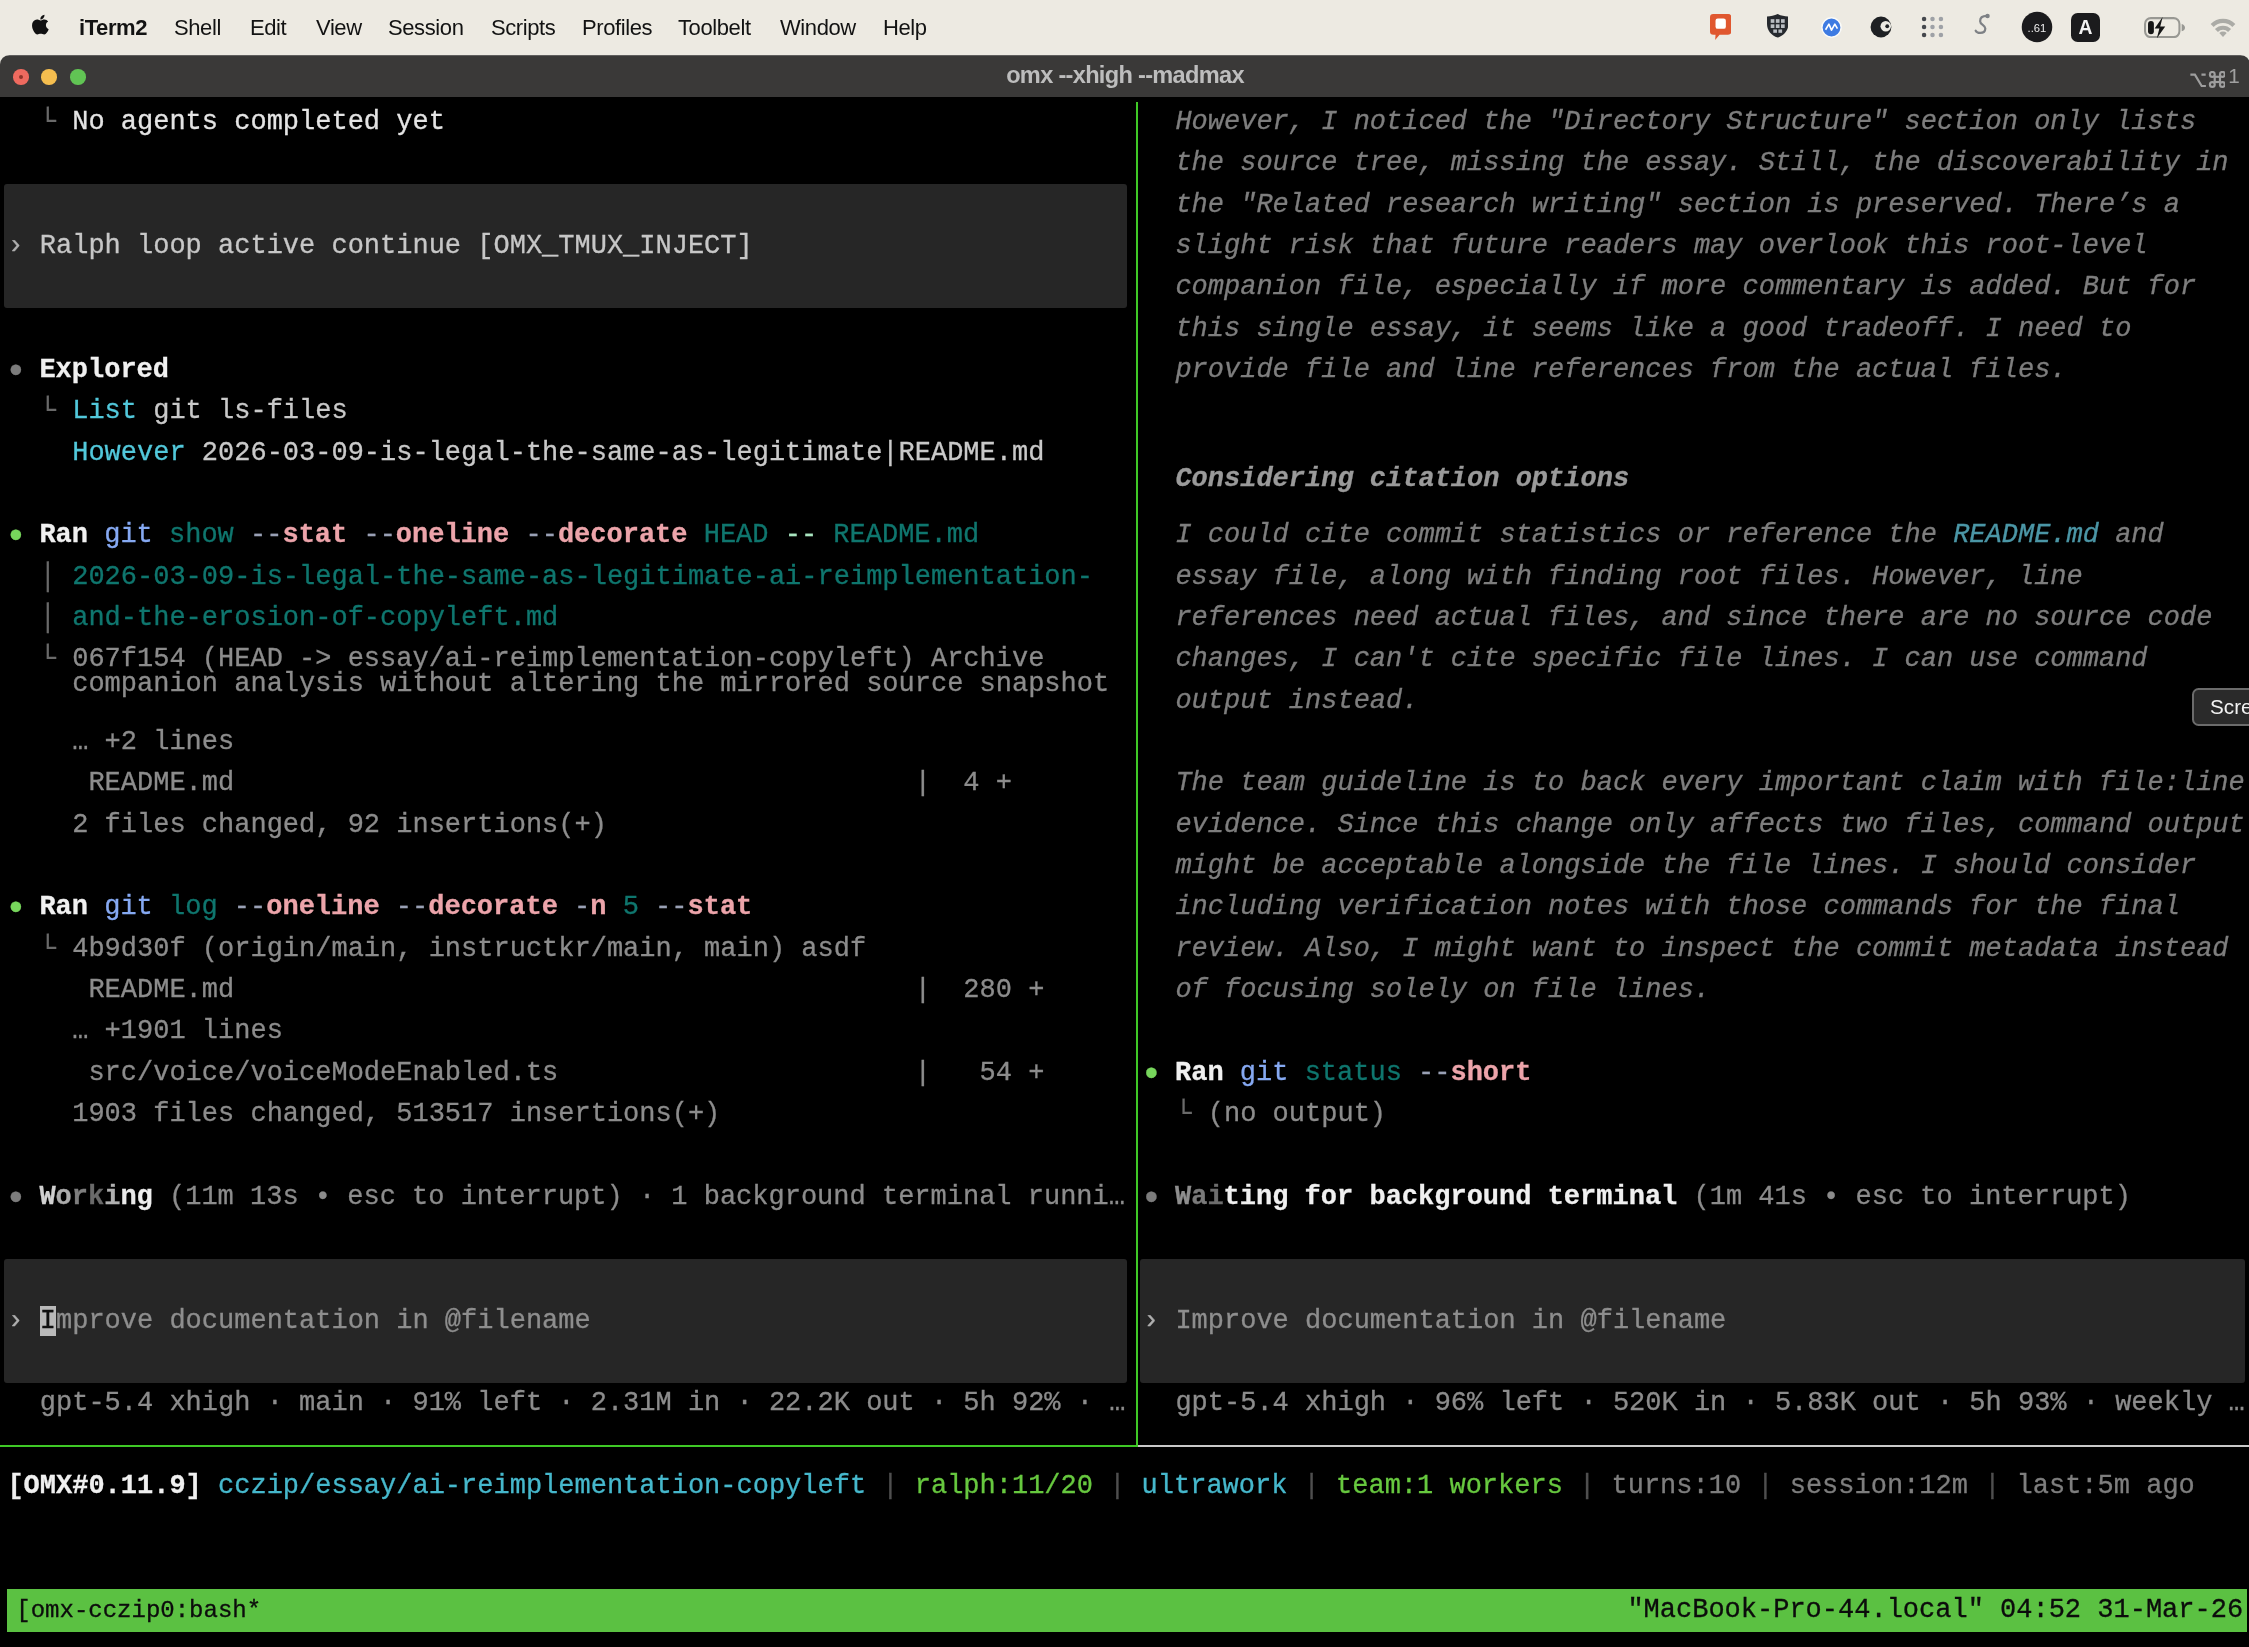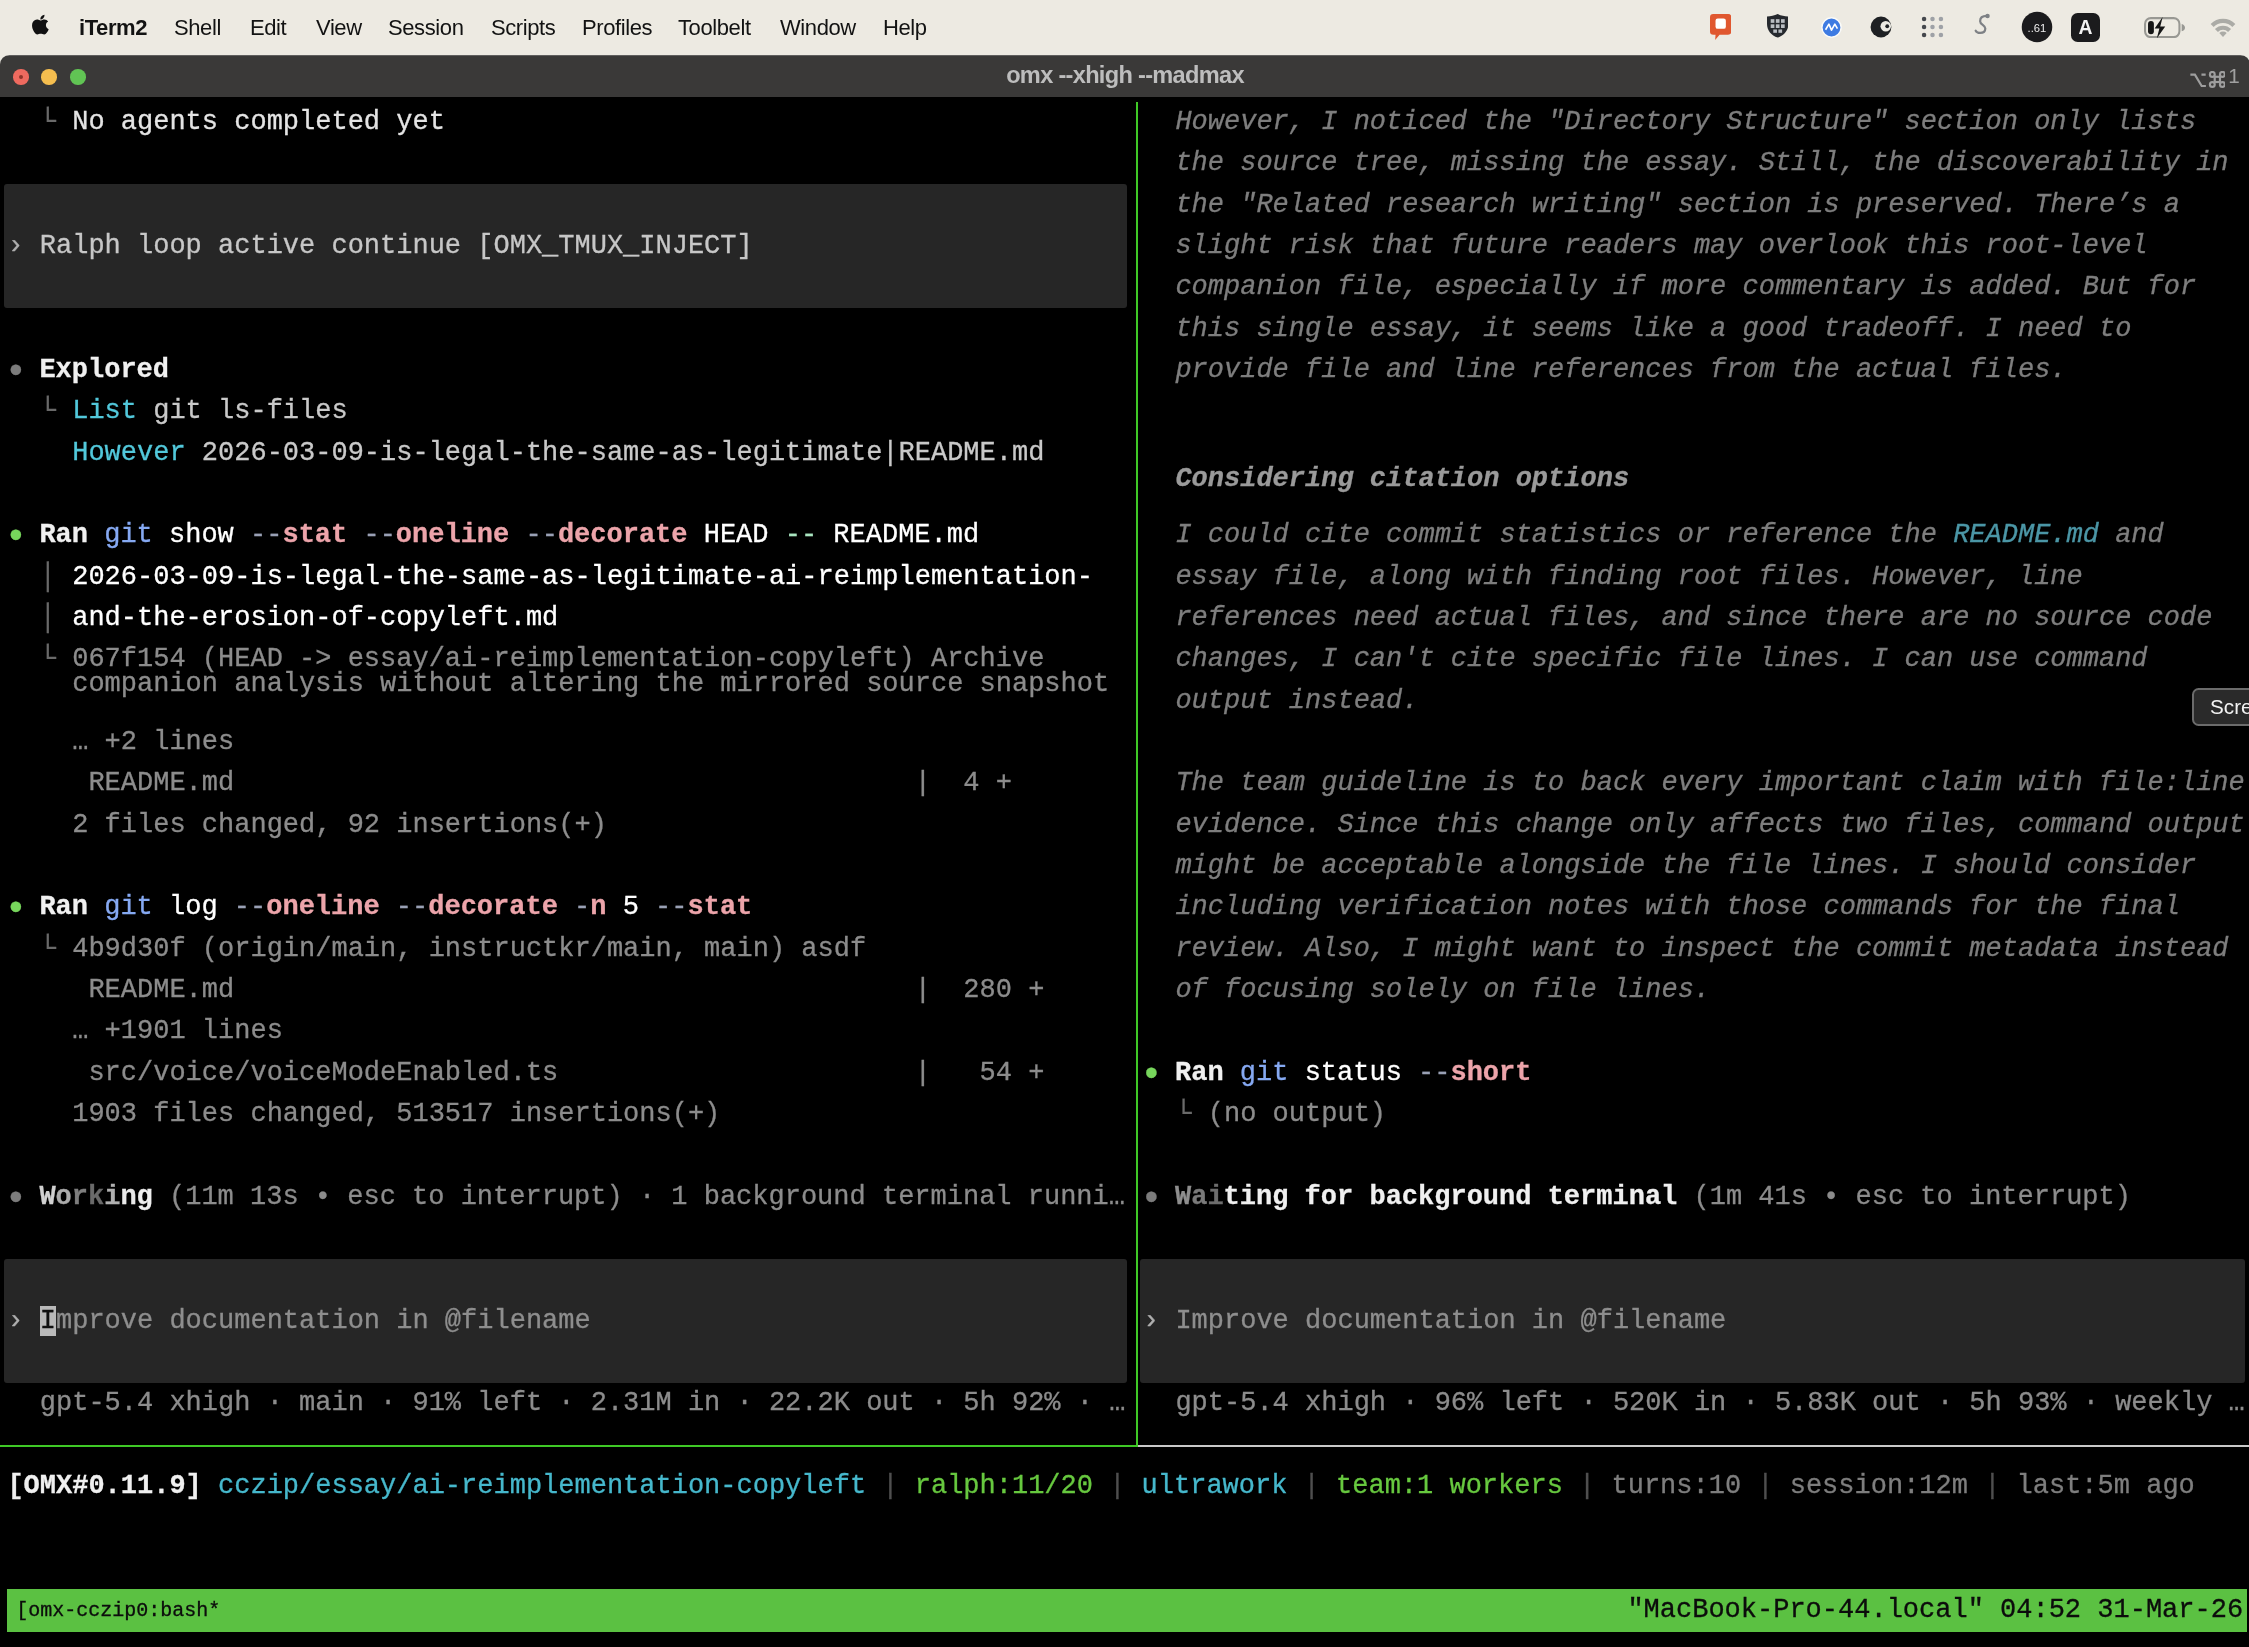--- a/index.html
+++ b/index.html
@@ -13,34 +13,34 @@
 .tl { position:absolute; top:14px; width:15.5px; height:15.5px; border-radius:50%; }
 #title { position:absolute; top:0; left:0; width:2250px; text-align:center; height:42px; line-height:41px;
   font-family:"Liberation Sans",sans-serif; font-size:23.6px; font-weight:700; letter-spacing:-0.7px; color:#BDBDBD; }
 #hotkey { position:absolute; top:0; right:10.3px; height:42px; line-height:41px;
   font-family:"Liberation Sans",sans-serif; font-size:20.7px; color:#A0A0A0; }
 .r { position:absolute; height:41px; line-height:41px; font-size:27px; white-space:pre; color:#E4E4E4; -webkit-text-stroke:0.3px; }
 .it { font-style:italic; }
 .w  { color:#E4E4E4; } .wb { color:#F0F0F0; font-weight:700; }
 .sv { color:#C9C9C9; } .gy { color:#8C8C8C; } .gy2 { color:#7E7E7E; }
 .tr { color:#6A6A6A; } .gb,.bu { display:inline-block; width:32px; font-size:38px; vertical-align:top; text-indent:-3px; position:relative; top:2.2px; } .gb { color:#77D65C; } .bu { color:#7C7C7C; }
-.bl { color:#86A9F2; } .lv { color:#ffffff; } .sl { color:#99A0B5; }
+.bl { color:#86A9F2; } .lv { color:#0f766e; } .sl { color:#99A0B5; }
 .pk { color:#ECA4AA;font-weight:bold; } .mn { color:#A9E5C0; } .cy { color:#52C8DB; }
 .te { color:#4B96A6; }
 .hd { color:#9A9A9A; font-weight:700; }
 .pr { color:#AFAFAF; } .bx1 { color:#C7C7C7; } .bx2 { color:#8E8E8E; }
 .cur { background:#B9B9B9; color:#111; }
 .sh1{color:#D0D0D0;font-weight:700} .sh2{color:#ABABAB;font-weight:700} .sh3{color:#7E7E7E;font-weight:700}
 .sh4{color:#6A6A6A;font-weight:700} .sh5{color:#B0B0B0;font-weight:700} .sh6{color:#E8E8E8;font-weight:700}
 .sh7{color:#EEEEEE;font-weight:700}
 .wa1{color:#8E8E8E;font-weight:700} .wa2{color:#7A7A7A;font-weight:700} .wa3{color:#6E6E6E;font-weight:700}
 .ocy{color:#46B8CC} .ogr{color:#67C83F} .ogy{color:#7E7E7E} .sep{color:#4F4F4F}
 .box { position:absolute; background:#262626; border-radius:3px; }
 #tmux { position:absolute; left:7.4px; top:1589px; width:2240px; height:43px; background:#5BC142; }
-#tmux .t1 { position:absolute; left:8.9px; top:0; height:50px; line-height:43px; font-size:20px; color:#0C0C0C; white-space:pre; -webkit-text-stroke:0.3px; }
+#tmux .t1 { position:absolute; left:8.9px; top:0; height:50px; line-height:43px; font-size:24px; color:#0C0C0C; white-space:pre; -webkit-text-stroke:0.3px; }
 #tmux .t2 { position:absolute; left:1620px; top:0; height:43px; line-height:43px; font-size:27px; color:#0C0C0C; white-space:pre; -webkit-text-stroke:0.3px; }
 #scre { position:absolute; left:2192px; top:688px; width:89px; height:38px; background:#2A2A2A;
   border:2.2px solid #6B6B6B; border-radius:6.6px; color:#F2F2F2; font-family:"Liberation Sans",sans-serif;
   font-size:20.7px; line-height:34px; padding-left:16px; }
 svg { position:absolute; }
 </style></head><body>
 
 <div id="menubar">
   <svg style="left:30px;top:14px" width="20.7" height="25" viewBox="0 0 170 200">
     <path fill="#111" d="M150.37 130.25c-2.45 5.66-5.35 10.87-8.71 15.66-4.58 6.53-8.33 11.05-11.22 13.56-4.48 4.12-9.28 6.23-14.42 6.35-3.69 0-8.14-1.05-13.32-3.18-5.2-2.12-9.97-3.17-14.34-3.17-4.58 0-9.49 1.05-14.75 3.17-5.26 2.13-9.5 3.24-12.74 3.35-4.93.21-9.84-1.96-14.75-6.52-3.13-2.73-7.04-7.41-11.73-14.04-5.03-7.08-9.17-15.29-12.41-24.65-3.47-10.11-5.21-19.9-5.21-29.38 0-10.86 2.35-20.22 7.04-28.07 3.69-6.3 8.61-11.27 14.76-14.92s12.79-5.51 19.95-5.63c3.92 0 9.05 1.21 15.43 3.59 6.36 2.39 10.45 3.6 12.24 3.6 1.34 0 5.88-1.42 13.57-4.24 7.28-2.62 13.42-3.7 18.45-3.28 13.63 1.1 23.87 6.47 30.68 16.15-12.19 7.39-18.22 17.73-18.1 31 .11 10.34 3.86 18.94 11.23 25.77 3.34 3.17 7.07 5.62 11.22 7.36-.9 2.61-1.85 5.11-2.86 7.51zM119.11 7.24c0 8.1-2.96 15.67-8.86 22.67-7.12 8.32-15.73 13.13-25.07 12.38a25.22 25.22 0 0 1-.19-3.07c0-7.78 3.39-16.1 9.4-22.91 3-3.45 6.82-6.31 11.45-8.6 4.62-2.25 8.99-3.5 13.1-3.74.12 1.08.17 2.17.17 3.27z"></path>

